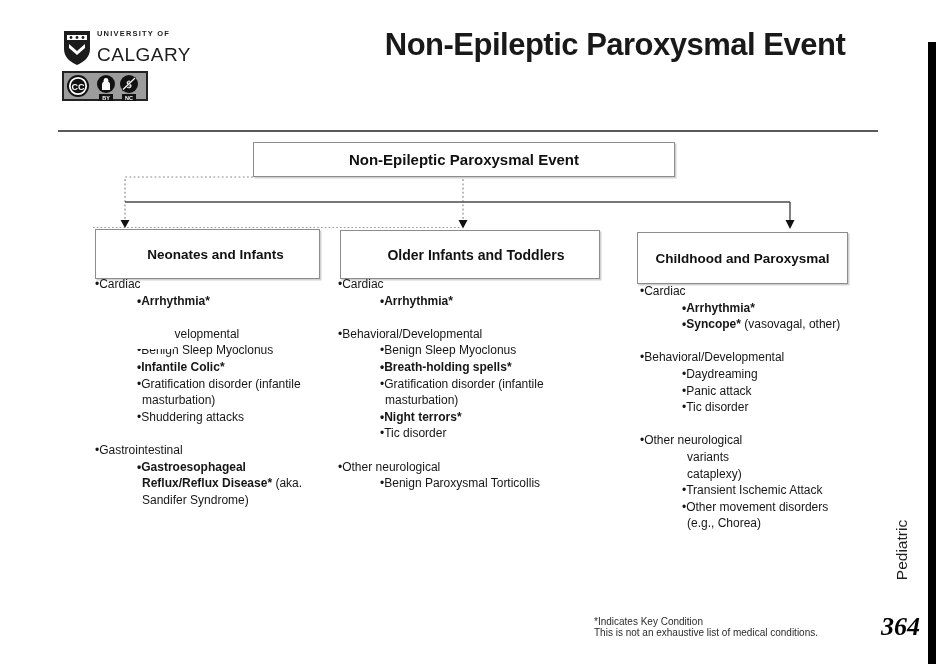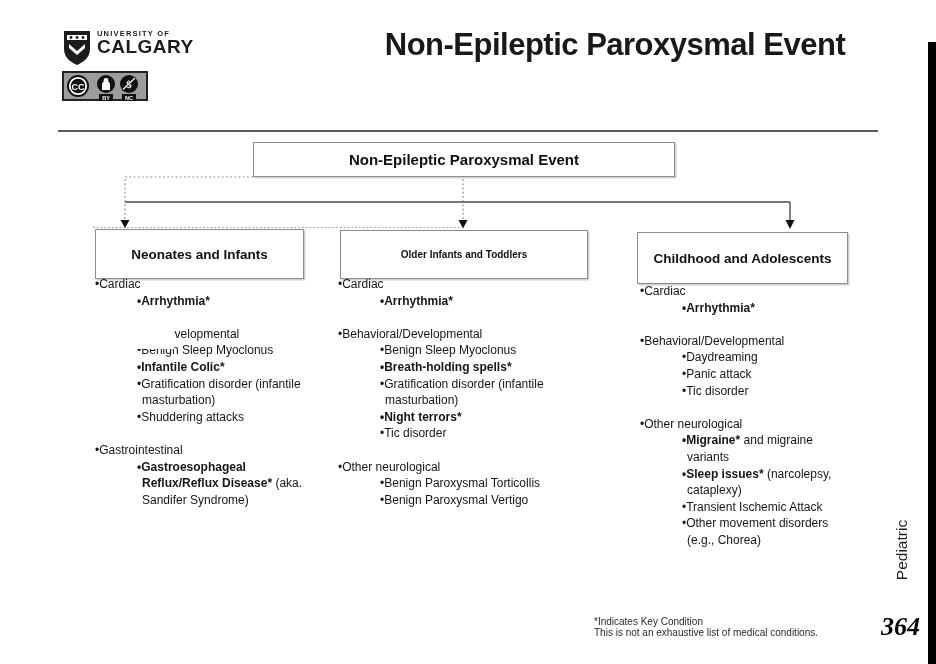--- a/index.html
+++ b/index.html
@@ -4,39 +4,39 @@
 <style>
   html,body{margin:0;padding:0;}
   body{
     width:936px;height:664px;position:relative;background:#ffffff;
     font-family:"Liberation Sans","DejaVu Sans",sans-serif;color:#1a1a1a;
     overflow:hidden;
   }
   
   .logo-wrap{position:absolute;left:62px;top:29px;display:flex;gap:5px;}
   .logo-text .l1{font-size:7.5px;font-weight:bold;letter-spacing:1.2px;color:#1c1c1c;}
-  .logo-text .l2{font-size:19px;font-weight:bold;letter-spacing:.5px;color:#1c1c1c;margin-top:0px;line-height:17px;}
+  .logo-text .l2{font-size:19px;font-weight:normal;letter-spacing:.5px;color:#1c1c1c;margin-top:8px;line-height:17px;}
   .cc-badge{position:absolute;left:62px;top:71px;}
   .page-title{
     position:absolute;left:295px;top:27px;width:640px;text-align:center;
     font-size:31px;font-weight:bold;letter-spacing:-.5px;color:#191919;
   }
   .divider{position:absolute;left:58px;top:130px;width:820px;height:0;border-top:2px solid #5a5a5a;}
   .edge-bar{position:absolute;left:928px;top:42px;width:8px;height:622px;background:#000;}
 
   
   .fc-box{
     position:absolute;background:#fff;border:1.2px solid #8c8c8c;
     box-shadow:1.5px 1.5px 0 rgba(0,0,0,.18);
     display:flex;align-items:center;justify-content:center;
     font-weight:bold;color:#111;
   }
   #root-box{left:253px;top:142px;width:420px;height:33px;font-size:15px;}
-  #box-col0{left:95px;top:229px;width:207px;height:48px;font-size:13.5px;}
-  #box-col1{left:340px;top:230px;width:246px;height:47px;font-size:10px;}
+  #box-col0{left:95px;top:229px;width:207px;height:48px;font-size:13.5px;padding-left:16px;}
+  #box-col1{left:340px;top:230px;width:246px;height:47px;font-size:14px;padding-left:12px;}
   #box-col2{left:637px;top:232px;width:209px;height:50px;font-size:13.5px;}
   #connectors{position:absolute;left:0;top:0;pointer-events:none;}
 
   .fc-col{position:absolute;font-size:12px;z-index:2;}
   #col0{left:95px;top:276px;width:235px;}
   #col1{left:338px;top:276px;width:240px;}
   #col2{left:640px;top:283px;width:228px;}
   .fl-line{line-height:16.6px;white-space:nowrap;color:#161616;}
   .fl-line .b{font-weight:bold;text-align:center;}
   .ind-1{margin-left:42px;}
@@ -113,21 +113,21 @@
   <path d="M125 202 L790 202" fill="none" stroke="#4a4a4a" stroke-width="1.4"></path>
   <path d="M790 202 L790 220" fill="none" stroke="#4a4a4a" stroke-width="1.4"></path>
   <polygon points="120.5,220 129.5,220 125,228" fill="#111"></polygon>
   <polygon points="458.5,220 467.5,220 463,228.5" fill="#111"></polygon>
   <polygon points="785.5,220 794.5,220 790,229" fill="#111"></polygon>
 </svg>
 
 <div id="root-box" class="fc-box">Non-Epileptic Paroxysmal Event</div>
 <div id="box-col0" class="fc-box">Neonates and Infants</div>
 <div id="box-col1" class="fc-box">Older Infants and Toddlers</div>
-<div id="box-col2" class="fc-box">Childhood and Adolescents</div>
+<div id="box-col2" class="fc-box">Childhood and Paroxysmal</div>
 
 <div id="col0" class="fc-col">
     <div class="fl-line ind-0"><span>•Cardiac</span></div>
     <div class="fl-line ind-1"><span class="b">•Arrhythmia*</span></div>
     <div class="fl-line ind-0">&nbsp;</div>
     <div class="fl-line ind-0"><span>•Behavioral/Developmental</span></div>
     <div class="fl-line ind-1"><span>•Benign Sleep Myoclonus</span></div>
     <div class="fl-line ind-1"><span class="b">•Infantile Colic*</span></div>
     <div class="fl-line ind-1"><span>•Gratification disorder (infantile</span></div>
     <div class="fl-line ind-2"><span>masturbation)</span></div>
@@ -145,35 +145,33 @@
     <div class="fl-line ind-0"><span>•Behavioral/Developmental</span></div>
     <div class="fl-line ind-1"><span>•Benign Sleep Myoclonus</span></div>
     <div class="fl-line ind-1"><span class="b">•Breath-holding spells*</span></div>
     <div class="fl-line ind-1"><span>•Gratification disorder (infantile</span></div>
     <div class="fl-line ind-2"><span>masturbation)</span></div>
     <div class="fl-line ind-1"><span class="b">•Night terrors*</span></div>
     <div class="fl-line ind-1"><span>•Tic disorder</span></div>
     <div class="fl-line ind-0">&nbsp;</div>
     <div class="fl-line ind-0"><span>•Other neurological</span></div>
     <div class="fl-line ind-1"><span>•Benign Paroxysmal Torticollis</span></div>
-    <div class="fl-line ind-1"><span>•Benign Paroxysmal Vertigo</span></div>
   </div>
 <div id="col2" class="fc-col">
     <div class="fl-line ind-0"><span>•Cardiac</span></div>
     <div class="fl-line ind-1"><span class="b">•Arrhythmia*</span></div>
+    <div class="fl-line ind-1"><span class="b">•Syncope*</span><span> (vasovagal, other)</span></div>
     <div class="fl-line ind-0">&nbsp;</div>
     <div class="fl-line ind-0"><span>•Behavioral/Developmental</span></div>
     <div class="fl-line ind-1"><span>•Daydreaming</span></div>
     <div class="fl-line ind-1"><span>•Panic attack</span></div>
     <div class="fl-line ind-1"><span>•Tic disorder</span></div>
     <div class="fl-line ind-0">&nbsp;</div>
     <div class="fl-line ind-0"><span>•Other neurological</span></div>
-    <div class="fl-line ind-1"><span class="b">•Migraine*</span><span> and migraine</span></div>
     <div class="fl-line ind-2"><span>variants</span></div>
-    <div class="fl-line ind-1"><span class="b">•Sleep issues*</span><span> (narcolepsy,</span></div>
     <div class="fl-line ind-2"><span>cataplexy)</span></div>
     <div class="fl-line ind-1"><span>•Transient Ischemic Attack</span></div>
     <div class="fl-line ind-1"><span>•Other movement disorders</span></div>
     <div class="fl-line ind-2"><span>(e.g., Chorea)</span></div>
   </div>
 
 <div class="erase-patch"></div>
 
 <div class="footnote">
   <div>*Indicates Key Condition</div>

